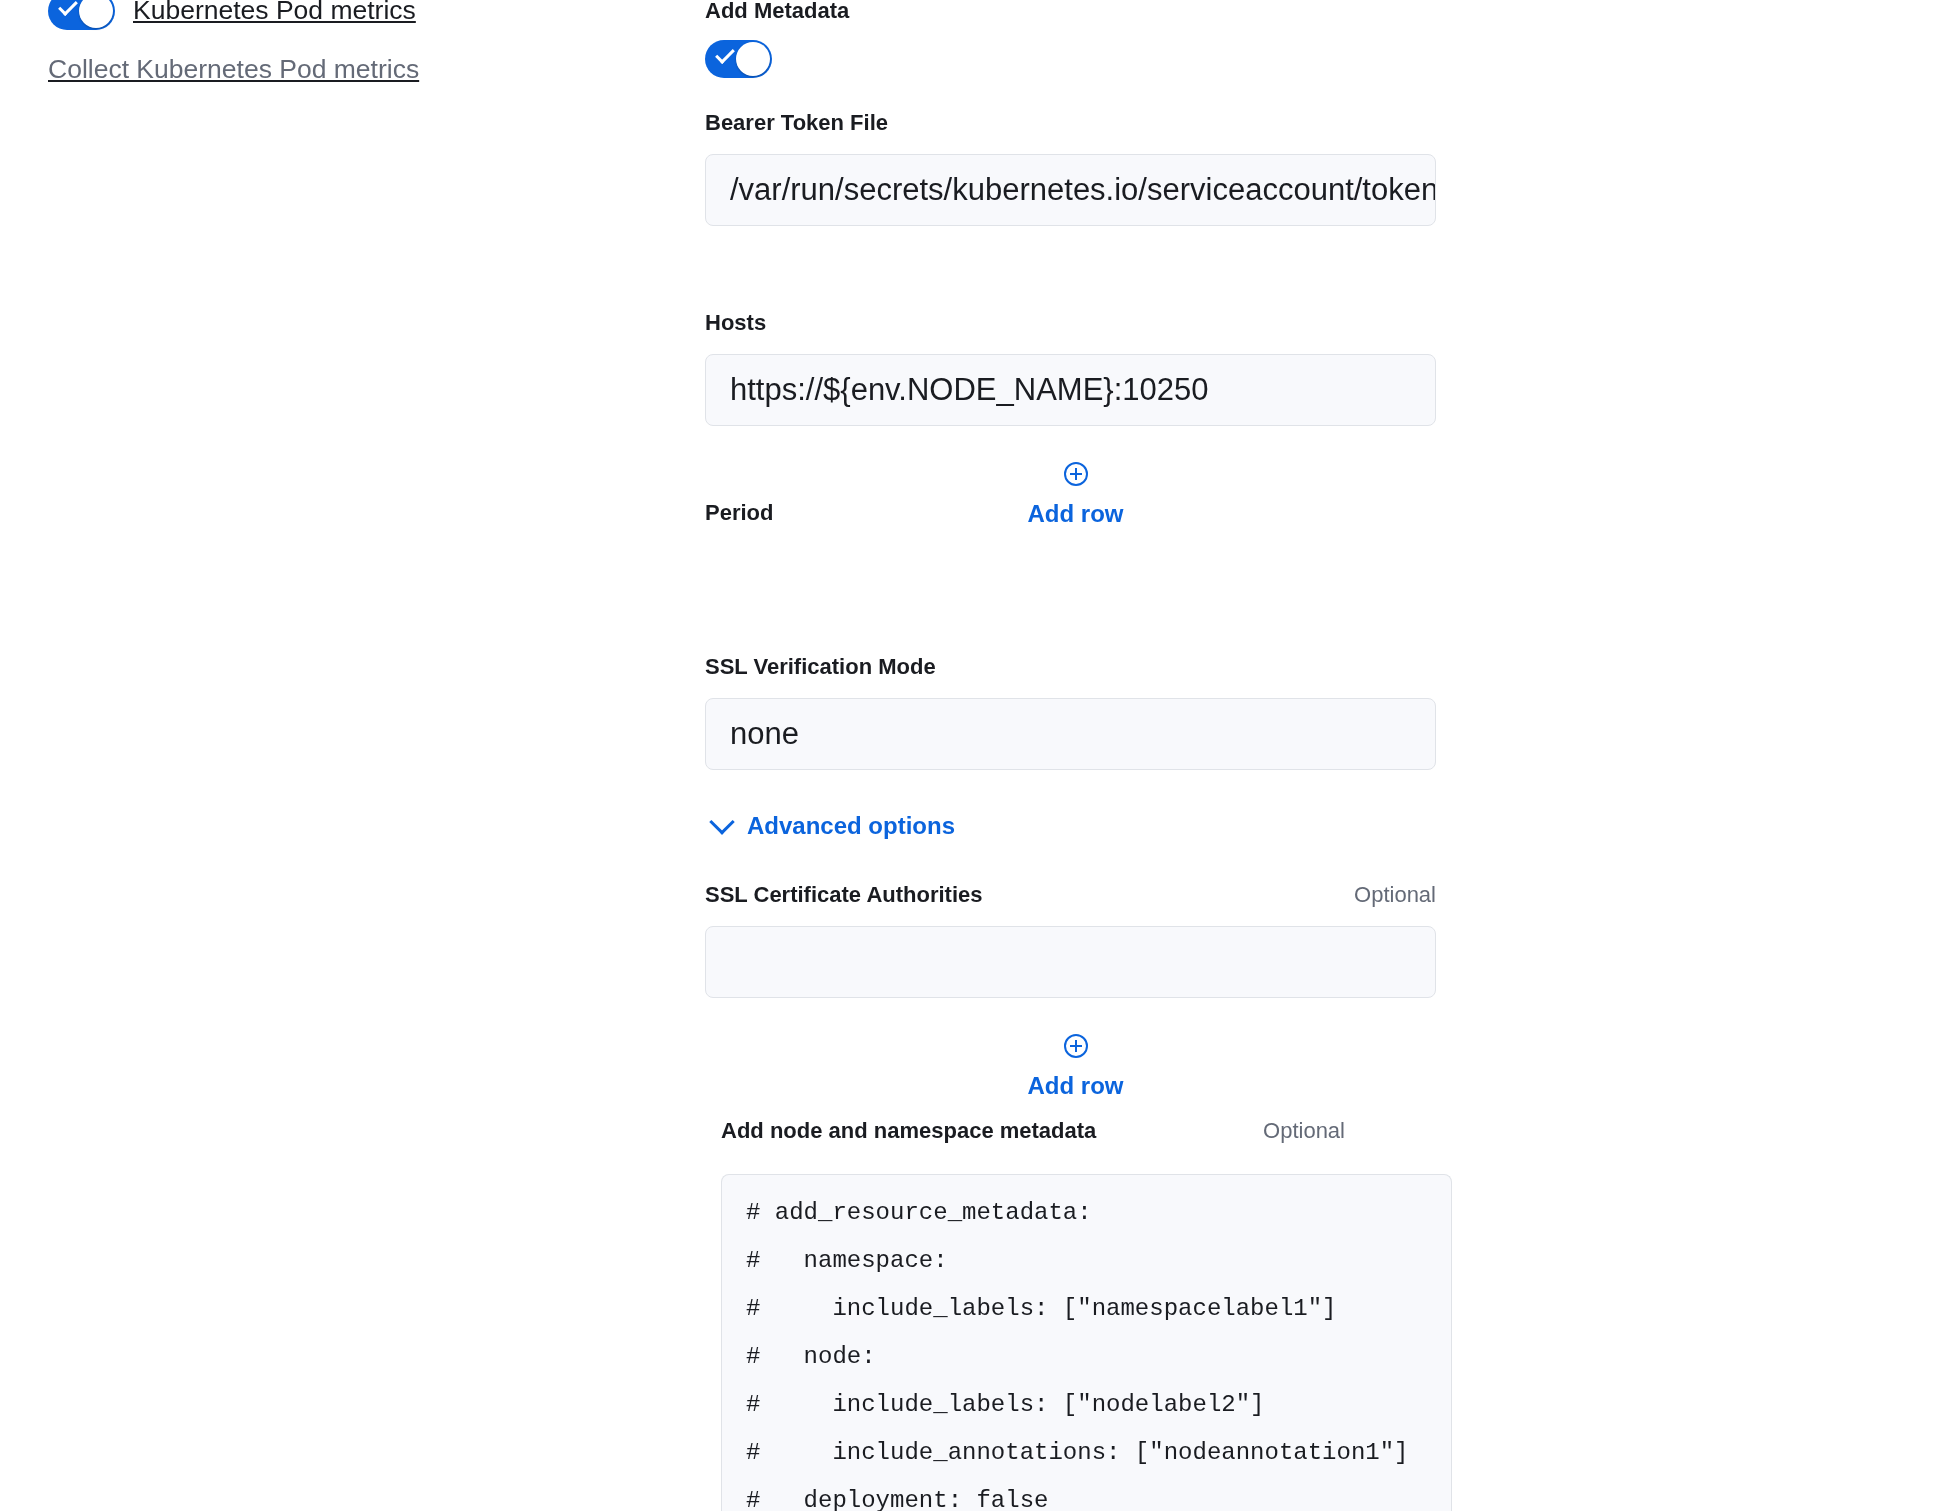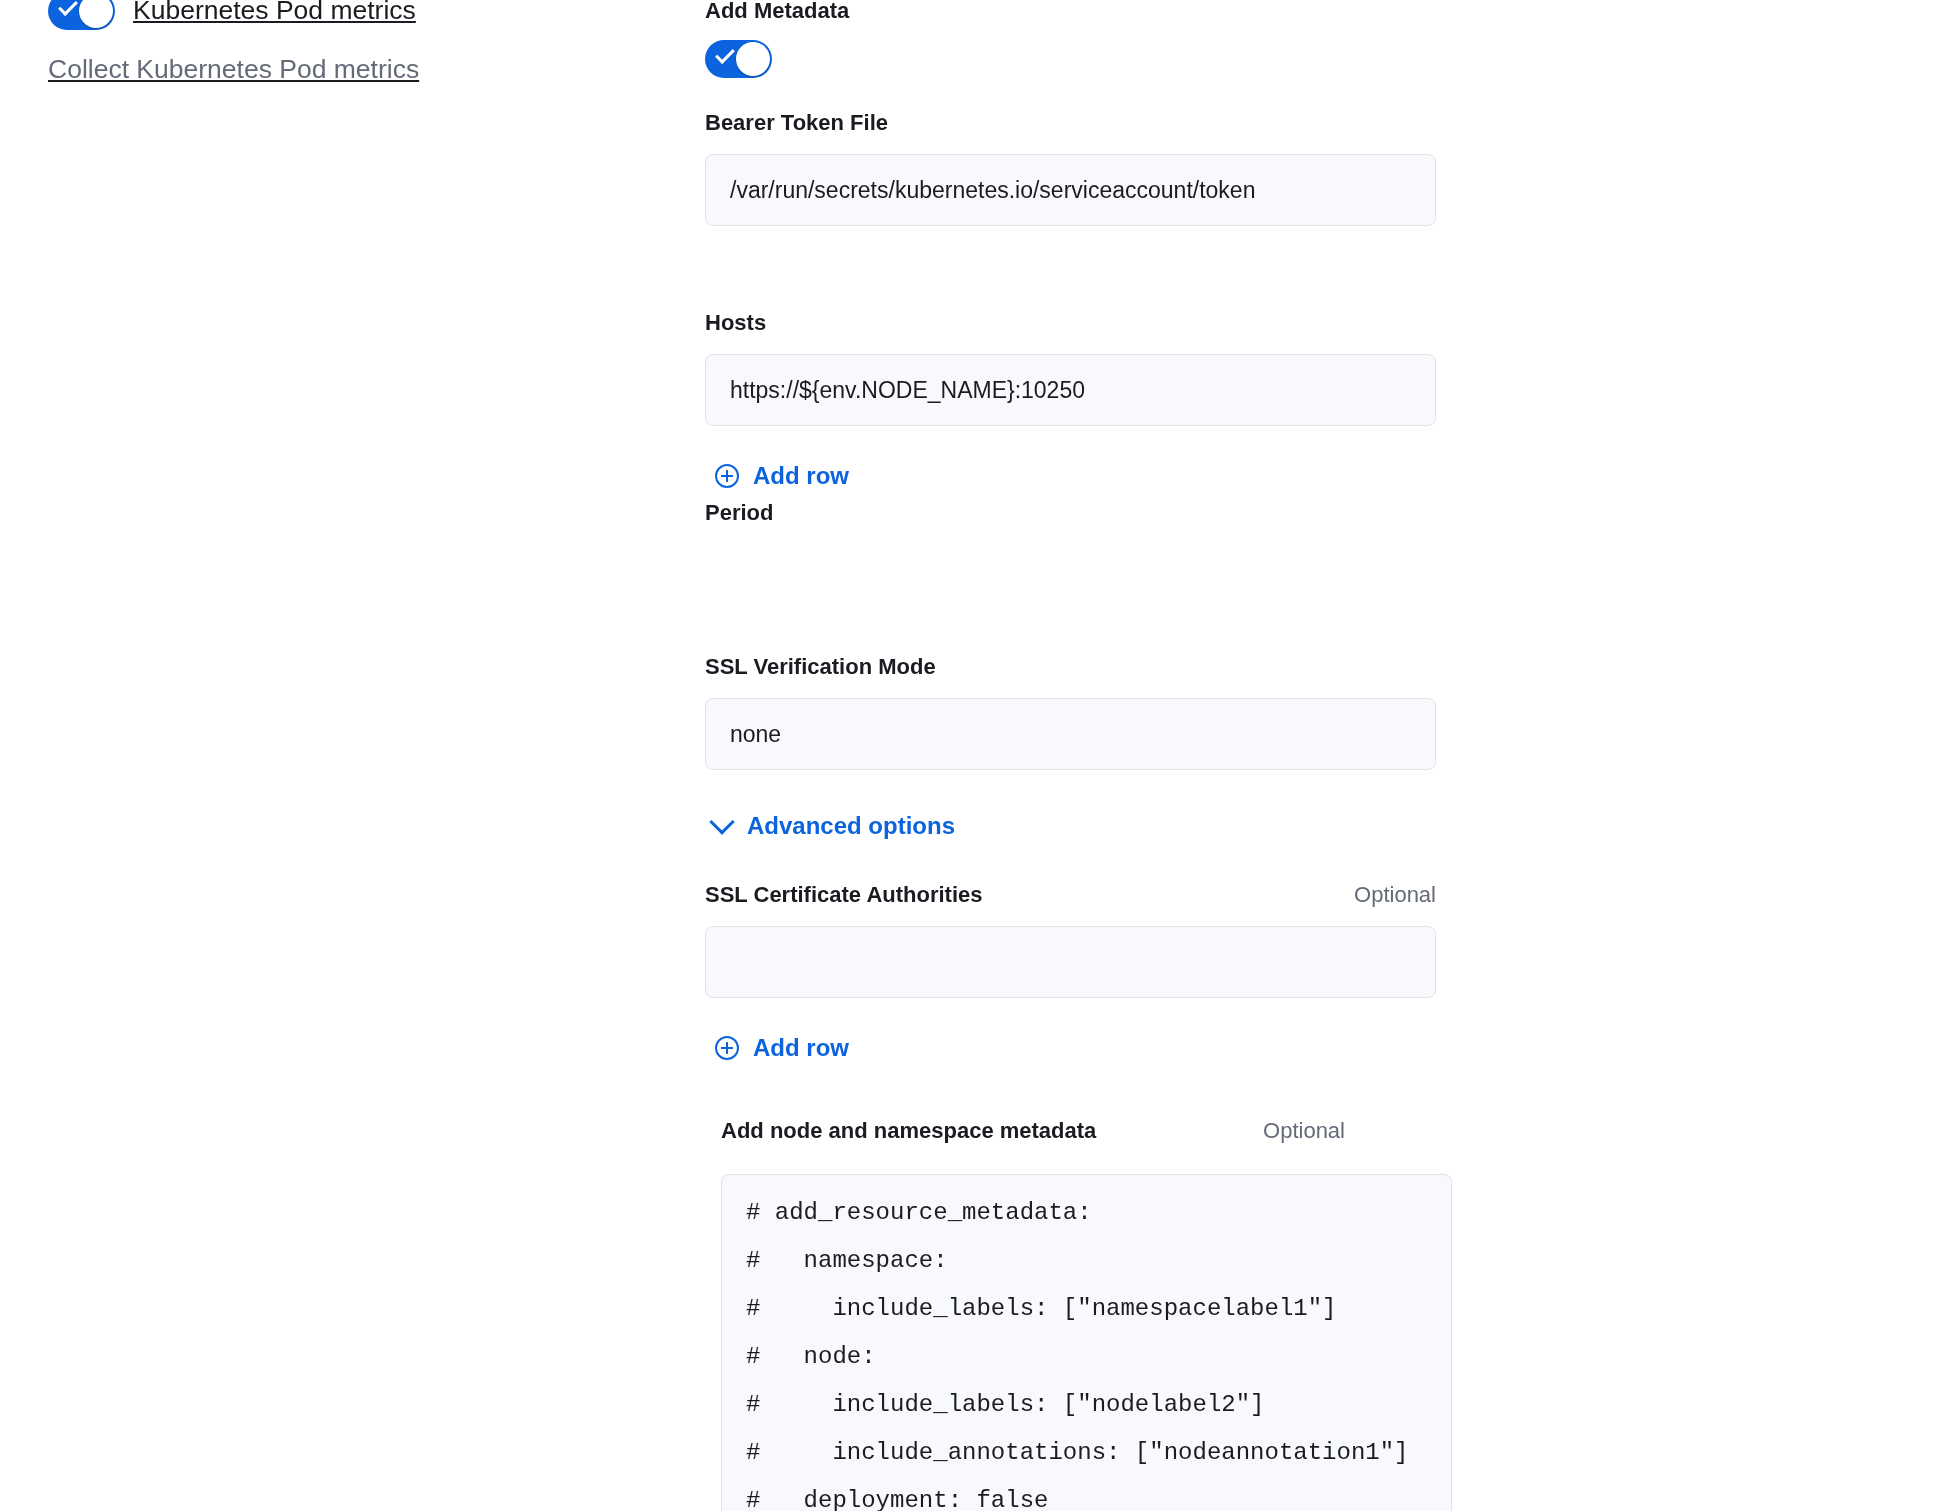--- a/index.html
+++ b/index.html
@@ -98,38 +98,39 @@
     font-size: 22px;
     color: #646a77;
     font-weight: normal;
   }
   .text-input {
     width: 731px;
     height: 72px;
     border: 1px solid #e0e3e8;
     border-radius: 8px;
     background: #f8f9fc;
-    font-size: 23px;
+    font-size: 31px;
     color: #1a1c21;
     padding: 0 24px;
     display: flex;
     align-items: center;
     font-family: "Liberation Sans", sans-serif;
     overflow: hidden;
     white-space: nowrap;
   }
   .text-input.empty { color: #98a2b3; }
   .add-row {
     display: flex;
     align-items: center;
     gap: 14px;
     color: #0b64dd;
     font-size: 24px;
     font-weight: bold;
     cursor: pointer;
+    flex-direction: column;
   }
   .add-row .plus-icon {
     width: 24px;
     height: 24px;
     border: 2px solid #0b64dd;
     border-radius: 50%;
     position: relative;
     flex: 0 0 auto;
   }
   .add-row .plus-icon::before,

